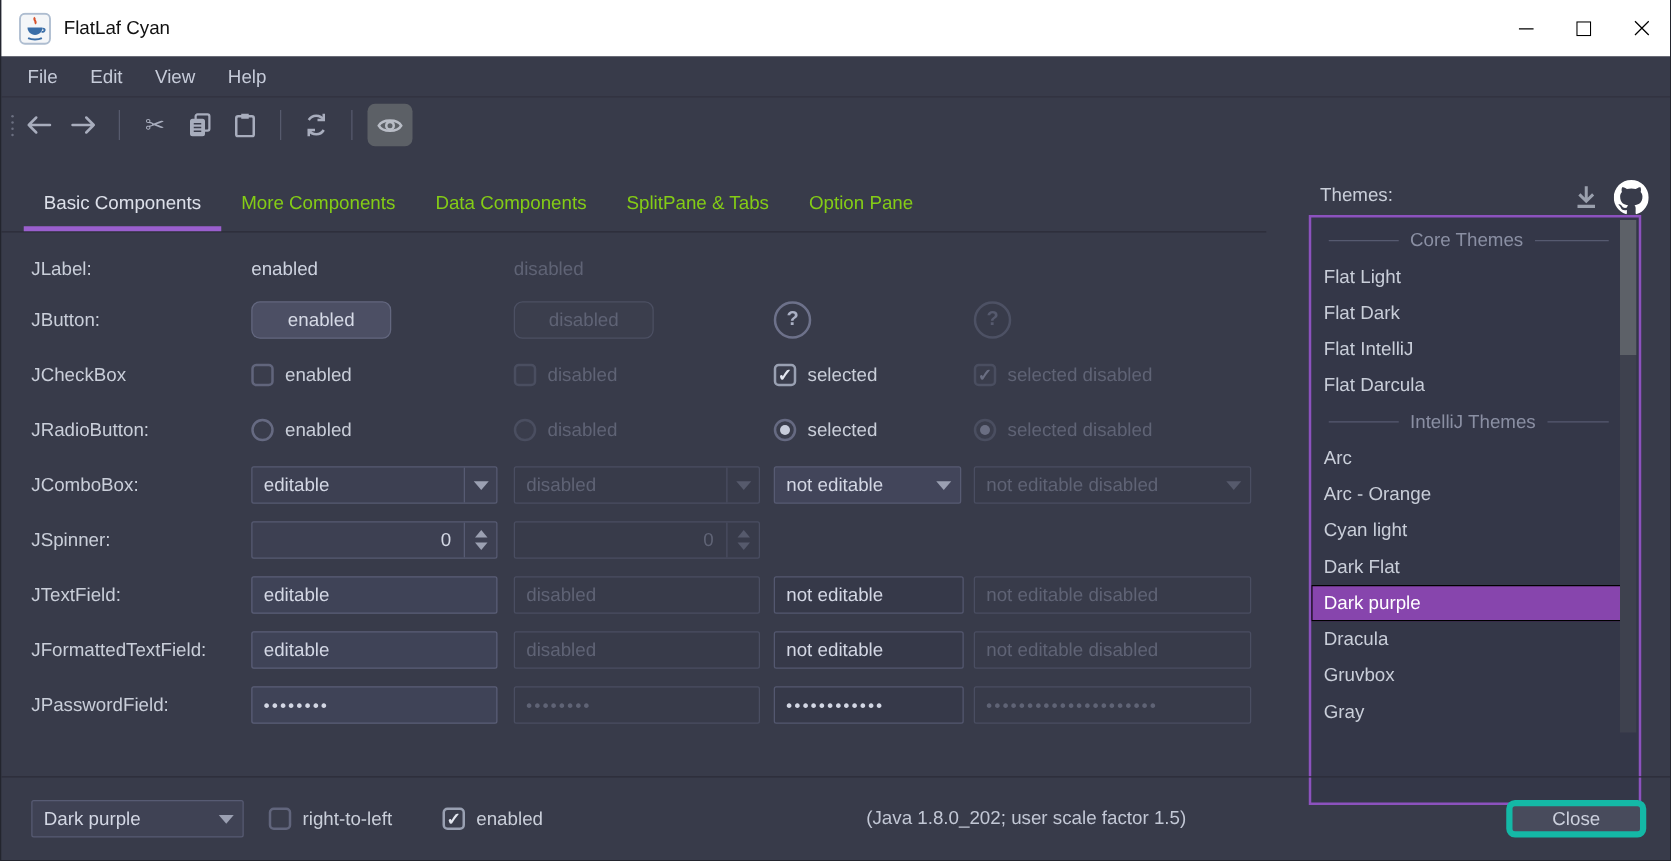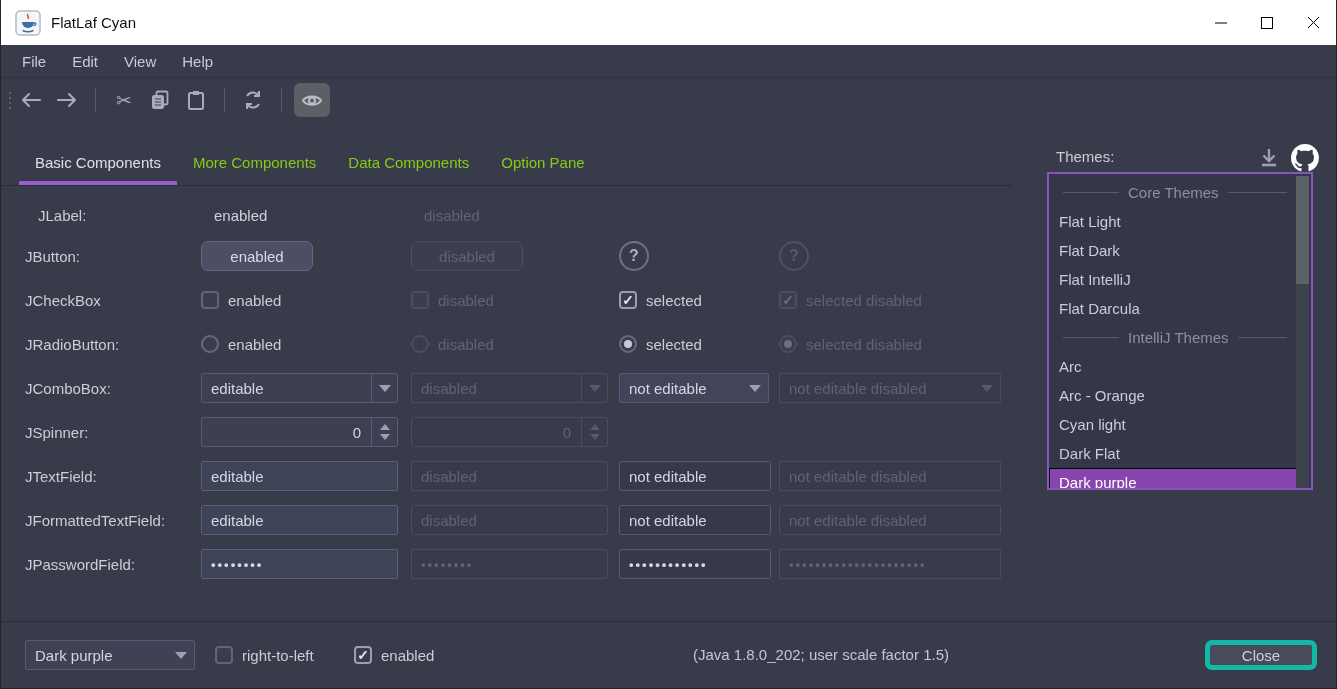--- a/index.html
+++ b/index.html
@@ -33,21 +33,21 @@
 
   
   .tabbar { position:absolute; left:0; top:140px; width:1012px; height:46px; display:flex; padding-left:18px; border-bottom:1px solid #2b2d38; }
   .tab { position:relative; padding:0 16px; display:flex; align-items:center; color:#84cc16; height:100%; }
   .tab.selected { color:#dde0ea; }
   .tab.selected::after { content:""; position:absolute; left:0; right:0; bottom:0; height:4px; background:#9a5fce; }
 
   
   .content { position:absolute; left:24px; top:196px; width:988px; }
   .crow { display:grid; grid-template-columns:176px 210px 208px 160px 232px; align-items:center; height:44px; }
-  .crow.first { height:38px;margin-left:13px; }
+  .crow.first { height:38px; }
   .rowlabel { color:#c9ced9; }
   .dimtext { color:#5f6375; }
   .celltext { color:#cdd2df; }
 
   
   .btn { width:112px; height:30px; border-radius:7px; display:flex; align-items:center; justify-content:center;
          background:#4c4f64; border:1px solid #63677f; color:#d6dae6; }
   .btn.disabled { background:#3b3e4d; border-color:#4c5063; color:#5f6375; }
   .helpbtn { width:30px; height:30px; border-radius:50%; border:2px solid #6d718a; color:#abb1c5;
              display:flex; align-items:center; justify-content:center; font-weight:bold; font-size:16px; }
@@ -91,21 +91,21 @@
   .tfield { height:30px; border:1px solid #5b5f78; border-radius:2px; background:#3f4357;
             display:flex; align-items:center; padding:0 9px; color:#d3d7e4; white-space:nowrap; overflow:hidden; }
   .tfield.noedit { background:#363949; border-color:#545870; }
   .tfield.disabled { background:#383b4a; border-color:#4a4e62; color:#5f6375; }
   .w197 { width:197px; } .w152 { width:152px; } .w150 { width:150px; } .w222 { width:222px; }
   .pwd { letter-spacing:2px; font-size:13px; font-weight:bold; }
 
   
   .themes-label { position:absolute; left:1055px; top:148px; color:#c9ced9; }
   .hdricon { position:absolute; display:flex; align-items:center; justify-content:center; }
-  .themelist { position:absolute; left:1046px; top:172px; width:266px; height:318px;
+  .themelist { position:absolute; left:1046px; top:172px; width:266px; height:472px;
                border:2px solid #8c52be; background:#343748; padding-top:4px; overflow:hidden; }
   .trow { height:29px; display:flex; align-items:center; padding-left:10px; color:#c9ced9; width:250px; }
   .trow.selected { background:#8745ad; color:#ffffff; outline:1px solid #000000; outline-offset:-1px; }
   .tsep-row { height:29px; display:flex; align-items:center; padding:0 12px 0 14px; color:#8a8fa3; gap:9px; width:250px; }
   .tsep-row .line { height:1px; background:#565a70; }
   .tsep-row .l1 { width:56px; } .tsep-row .l2 { flex:1; }
   .vscroll { position:absolute; right:2px; top:2px; width:13px; height:410px; background:#3e414e; }
   .vthumb { position:absolute; left:0; top:0; width:13px; height:108px; background:#5d6168; }
 
   
@@ -210,20 +210,21 @@
           <path d="M2 7.5 C5 2 17 2 20 7.5 C17 13 5 13 2 7.5 Z" fill="none" stroke="#b9bdc6" stroke-width="2"></path>
           <circle cx="11" cy="7.5" r="3" fill="none" stroke="#b9bdc6" stroke-width="2"></circle>
         </svg>
     </span>
   </div>
 
   <div class="tabbar">
     <span class="tab selected">Basic Components</span>
     <span class="tab">More Components</span>
     <span class="tab">Data Components</span>
+    <span class="tab">SplitPane &amp; Tabs</span>
     <span class="tab">Option Pane</span>
   </div>
 
   <div class="content">
 
     <div class="crow first">
       <span class="rowlabel">JLabel:</span>
       <span class="celltext">enabled</span>
       <span class="dimtext">disabled</span>
       <span></span>

